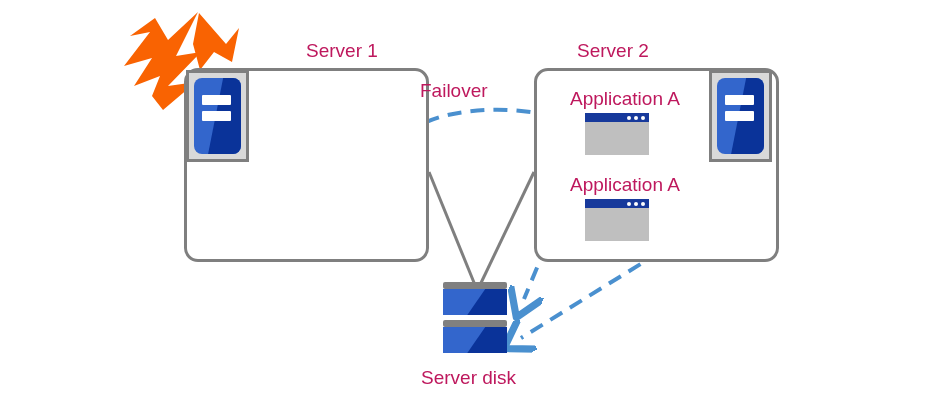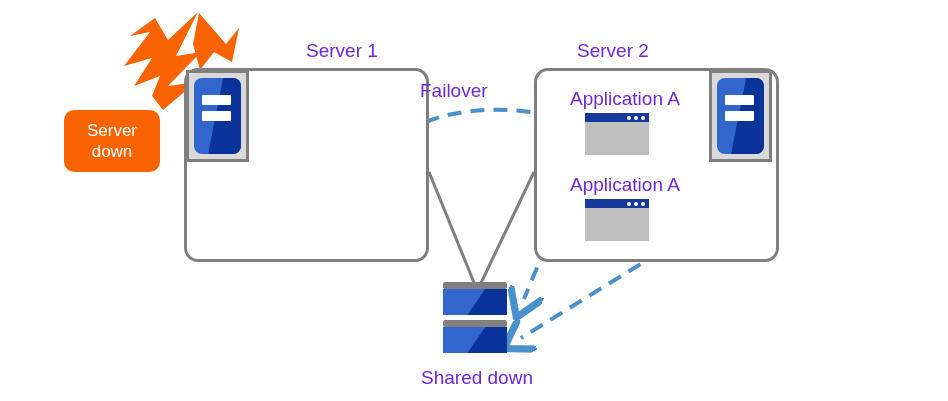--- a/index.html
+++ b/index.html
@@ -20,21 +20,21 @@
   #svg-layer {
     position: absolute;
     left: 0;
     top: 0;
     width: 948px;
     height: 401px;
   }
   .node-label {
     position: absolute;
     font-size: 19px;
-    color: #6d28d9;
+    color: #be185d;
     white-space: nowrap;
     line-height: 1.15;
   }
   .label-server1 { left: 306px; top: 40px; }
   .label-server2 { left: 577px; top: 40px; }
   .label-failover { left: 420px; top: 80px; }
   .label-shareddisk { left: 421px; top: 367px; }
   .label-app-a1 { left: 570px; top: 88px; }
   .label-app-a2 { left: 570px; top: 174px; }
 
@@ -202,24 +202,20 @@
 
   <div class="server-box" id="server1-box"></div>
   <div class="node-label label-server1">Server 1</div>
   <div class="server-icon" id="server1-icon">
     <div class="chassis">
       <div class="bar b1"></div>
       <div class="bar b2"></div>
     </div>
   </div>
 
-  <div id="server-down-badge">
-    <span>Server</span>
-    <span>down</span>
-  </div>
 
   <div class="node-label label-failover">Failover</div>
 
   <div class="server-box" id="server2-box"></div>
   <div class="node-label label-server2">Server 2</div>
   <div class="server-icon" id="server2-icon">
     <div class="chassis">
       <div class="bar b1"></div>
       <div class="bar b2"></div>
     </div>
@@ -246,15 +242,15 @@
   <div id="shared-disk">
     <div class="platter">
         <div class="cap"></div>
         <div class="body"></div>
       </div>
     <div class="platter">
         <div class="cap"></div>
         <div class="body"></div>
       </div>
   </div>
-  <div class="node-label label-shareddisk">Shared down</div>
+  <div class="node-label label-shareddisk">Server disk</div>
 
 </div>
 
 </body></html>

